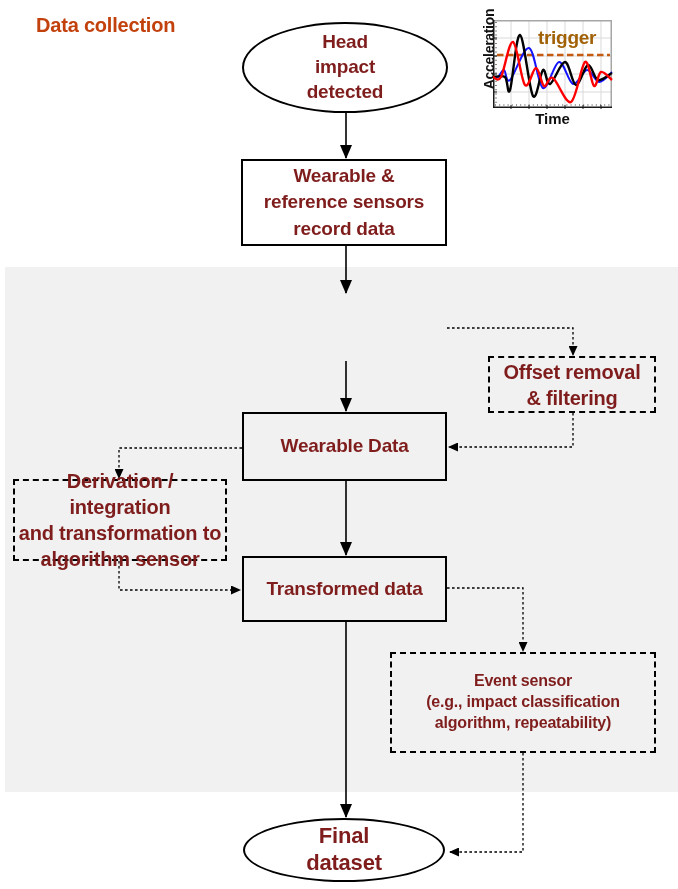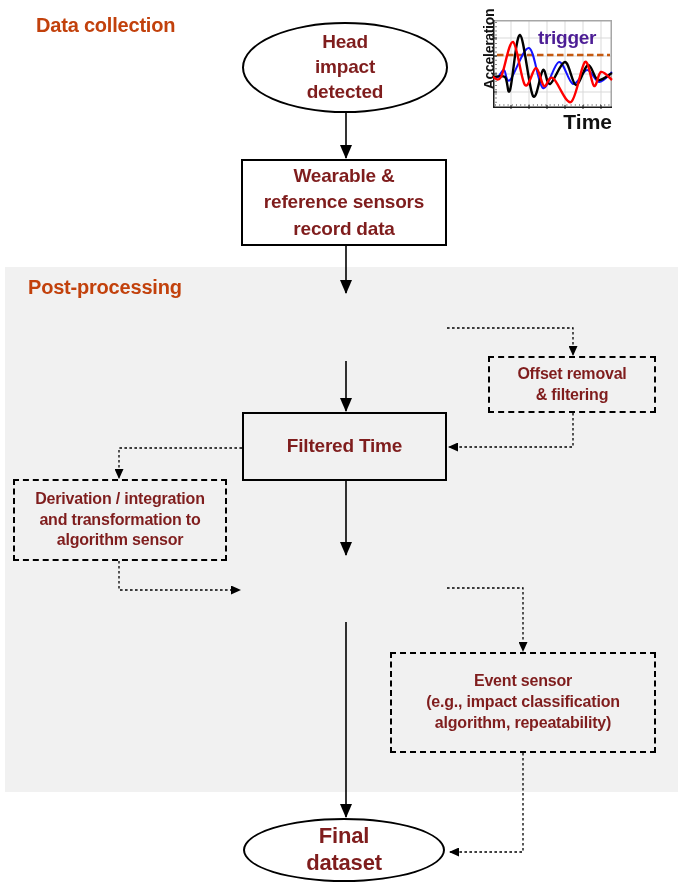--- a/index.html
+++ b/index.html
@@ -9,21 +9,21 @@
   }
   .gray-region { position:absolute; left:5px; top:267px; width:673px; height:525px; background:#f1f1f1; }
   .section-title { position:absolute; font-weight:bold; font-size:20px; letter-spacing:-0.2px; color:#c2410c; }
   #title-collection { left:36px; top:14px; }
   #title-post { left:28px; top:276px; }
 
   .node { position:absolute; box-sizing:border-box; display:flex; align-items:center; justify-content:center;
           text-align:center; font-weight:bold; color:#7f1d1d; letter-spacing:-0.2px; }
   .node span { white-space:pre-line; }
   .rect   { border:2.2px solid #000; background:transparent; font-size:19px; line-height:1.38; }
-  .dashed { border:2px dashed #000; background:transparent; font-size:16px; line-height:1.3; }
+  .dashed { border:2px dashed #000; background:transparent; font-size:20px; line-height:1.3; }
   .ellipse{ border:2.4px solid #000; border-radius:50%; background:#fff; font-size:19px; line-height:1.3; }
 
   #node-start       { left:242px; top:22px;  width:206px; height:91px; }
   #node-record      { left:241px; top:159px; width:206px; height:87px; }
   #node-raw         { left:242px; top:294px; width:205px; height:67px; }
   #node-offset      { left:488px; top:356px; width:168px; height:57px; }
   #node-filtered    { left:242px; top:412px; width:205px; height:69px; }
   #node-derivation  { left:13px;  top:479px; width:214px; height:82px; }
   #node-transformed { left:242px; top:556px; width:205px; height:66px; }
   #node-event       { left:390px; top:652px; width:266px; height:101px; font-size:16px; }
@@ -31,33 +31,32 @@
 
   .overlay { position:absolute; left:0; top:0; width:678px; height:889px; overflow:visible; pointer-events:none; }
   .flow  { stroke:#000; stroke-width:1.6; fill:none; }
   .dline { stroke:#000; stroke-width:1.3; fill:none; stroke-dasharray:2.6 2.4; }
 
   .inset-chart { position:absolute; left:466px; top:6px; width:156px; height:122px; }
   .inset-ylabel { position:absolute; left:-22px; top:36px; width:88px; height:14px;
                   transform:rotate(-90deg); transform-origin:center;
                   font-size:14px; font-weight:bold; text-align:center; letter-spacing:-0.3px; }
   .inset-plot { position:absolute; left:27px; top:14px; overflow:visible; }
-  .inset-xlabel { position:absolute; left:27px; top:104px; width:119px; text-align:right;
-                  font-size:21px; font-weight:bold; }
+  .inset-xlabel { position:absolute; left:27px; top:104px; width:119px; text-align:center;
+                  font-size:15px; font-weight:bold; }
   .inset-trigger { position:absolute; left:72px; top:21px; font-size:19px; font-weight:bold; letter-spacing:-0.3px; }
 </style>
 </head>
 <body>
 
 <div class="canvas">
 
   <div class="gray-region"></div>
 
   <div class="section-title" id="title-collection">Data collection</div>
-  <div class="section-title" id="title-post">Post-processing</div>
 
   <svg class="overlay">
     <defs>
       <marker id="ahb" markerUnits="userSpaceOnUse" markerWidth="14" markerHeight="12" refX="13" refY="6" orient="auto">
           <path d="M0,0 L14,6 L0,12 Z" fill="#000"></path>
         </marker>
       <marker id="ahs" markerUnits="userSpaceOnUse" markerWidth="10" markerHeight="9" refX="9" refY="4.5" orient="auto">
           <path d="M0,0 L10,4.5 L0,9 Z" fill="#000"></path>
         </marker>
     </defs>
@@ -84,26 +83,29 @@
   <div class="node rect" id="node-record">
     <span>Wearable &amp;
 reference sensors
 record data</span>
   </div>
   <div class="node dashed" id="node-offset">
     <span>Offset removal
 &amp; filtering</span>
   </div>
   <div class="node rect" id="node-filtered">
-    <span>Filtered Time</span>
+    <span>Wearable Data</span>
   </div>
   <div class="node dashed" id="node-derivation">
     <span>Derivation / integration
 and transformation to
 algorithm sensor</span>
+  </div>
+  <div class="node rect" id="node-transformed">
+    <span>Transformed data</span>
   </div>
   <div class="node dashed" id="node-event">
     <span>Event sensor
 (e.g., impact classification
 algorithm, repeatability)</span>
   </div>
   <div class="node ellipse" id="node-final">
     <span>Final
 dataset</span>
   </div>
@@ -123,17 +125,17 @@
       <line x1="3" y1="2" x2="3" y2="85" stroke="#333" stroke-width="1.2" stroke-dasharray="1 3.2"></line>
 
       <path d="M18,85v4 M36,85v4 M54,85v4 M72,85v4 M90,85v4 M108,85v4 M0,18h4 M0,36h4 M0,54h4 M0,72h4" stroke="#1a1a1a" stroke-width="1" fill="none"></path>
 
       <line x1="4" y1="35" x2="117" y2="35" stroke-width="2.4" stroke-dasharray="6.5 3.5" stroke="#C55A11"></line>
 
       <path id="curve-blue" fill="none" stroke-width="2" stroke="#1414FF" d="M0,57C0.8,57.0 3.2,58.2 5,57C6.8,55.8 9.0,49.5 11,50C13.0,50.5 12.8,63.7 17,60C21.2,56.3 30.5,26.7 36,28C41.5,29.3 45.0,65.7 50,68C55.0,70.3 61.0,42.7 66,42C71.0,41.3 75.3,62.7 80,64C84.7,65.3 89.7,50.3 94,50C98.3,49.7 101.8,61.7 106,62C110.2,62.3 116.8,53.7 119,52"></path>
       <path id="curve-black" fill="none" stroke-width="2.4" stroke="#000000" d="M0,57C2.0,57.0 9.2,54.8 12,57C14.8,59.2 14.5,77.0 17,70C19.5,63.0 23.2,14.0 27,15C30.8,16.0 36.2,70.2 40,76C43.8,81.8 47.2,52.0 50,50C52.8,48.0 53.3,65.3 57,64C60.7,62.7 67.7,41.8 72,42C76.3,42.2 79.2,64.5 83,65C86.8,65.5 91.3,45.8 95,45C98.7,44.2 101.0,58.7 105,60C109.0,61.3 116.7,54.2 119,53"></path>
       <path id="curve-red" fill="none" stroke-width="2.4" stroke="#FF0000" d="M0,57C1.3,57.0 4.7,62.8 8,57C11.3,51.2 16.0,20.7 20,22C24.0,23.3 28.2,60.7 32,65C35.8,69.3 39.8,47.8 43,48C46.2,48.2 48.2,64.3 51,66C53.8,67.7 55.5,55.3 60,58C64.5,60.7 72.7,84.7 78,82C83.3,79.3 88.2,44.7 92,42C95.8,39.3 98.3,64.3 101,66C103.7,67.7 105.0,53.0 108,52C111.0,51.0 117.2,58.7 119,60"></path>
     </svg>
-    <div class="inset-trigger" style="color: #4c1d95;">trigger</div>
+    <div class="inset-trigger" style="color: #a16207;">trigger</div>
     <div class="inset-xlabel">Time</div>
   </div>
 
 </div>
 
 </body></html>

